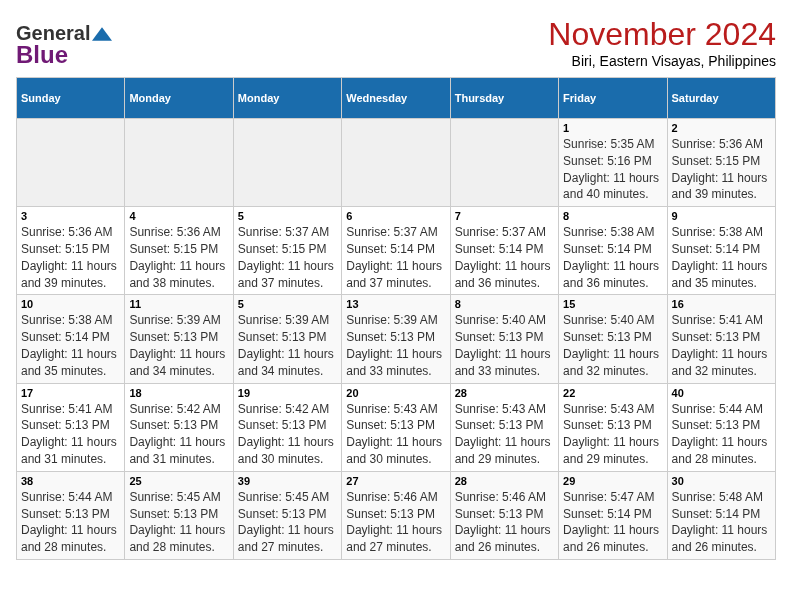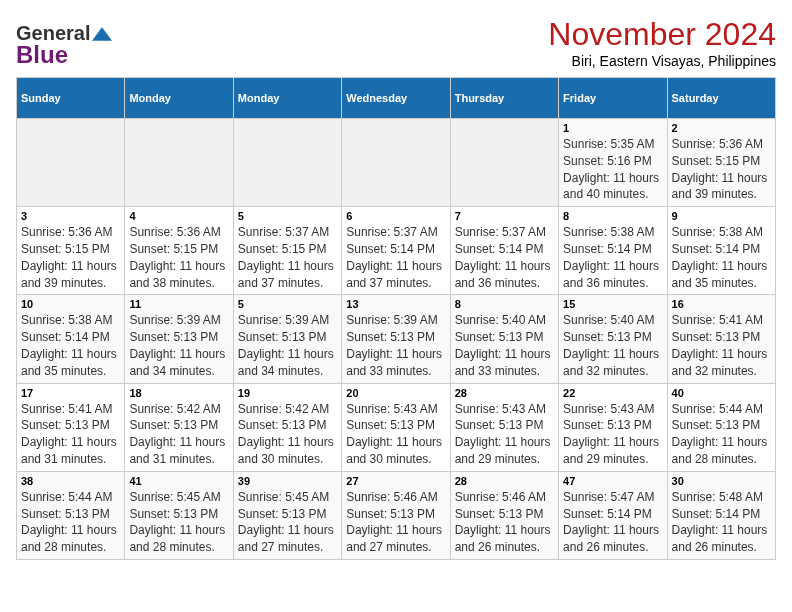--- a/index.html
+++ b/index.html
@@ -212,37 +212,37 @@
           <span class="day-num">40</span>
           <div class="day-info">Sunrise: 5:44 AM<br>Sunset: 5:13 PM<br>Daylight: 11 hours<br>and 28 minutes.</div>
         </td>
       </tr>
       <tr>
         <td>
           <span class="day-num">38</span>
           <div class="day-info">Sunrise: 5:44 AM<br>Sunset: 5:13 PM<br>Daylight: 11 hours<br>and 28 minutes.</div>
         </td>
         <td>
-          <span class="day-num">41</span>
+          <span class="day-num">25</span>
           <div class="day-info">Sunrise: 5:45 AM<br>Sunset: 5:13 PM<br>Daylight: 11 hours<br>and 28 minutes.</div>
         </td>
         <td>
           <span class="day-num">39</span>
           <div class="day-info">Sunrise: 5:45 AM<br>Sunset: 5:13 PM<br>Daylight: 11 hours<br>and 27 minutes.</div>
         </td>
         <td>
           <span class="day-num">27</span>
           <div class="day-info">Sunrise: 5:46 AM<br>Sunset: 5:13 PM<br>Daylight: 11 hours<br>and 27 minutes.</div>
         </td>
         <td>
           <span class="day-num">28</span>
           <div class="day-info">Sunrise: 5:46 AM<br>Sunset: 5:13 PM<br>Daylight: 11 hours<br>and 26 minutes.</div>
         </td>
         <td>
-          <span class="day-num">47</span>
+          <span class="day-num">29</span>
           <div class="day-info">Sunrise: 5:47 AM<br>Sunset: 5:14 PM<br>Daylight: 11 hours<br>and 26 minutes.</div>
         </td>
         <td>
           <span class="day-num">30</span>
           <div class="day-info">Sunrise: 5:48 AM<br>Sunset: 5:14 PM<br>Daylight: 11 hours<br>and 26 minutes.</div>
         </td>
       </tr>
     </tbody>
 </table>
 

